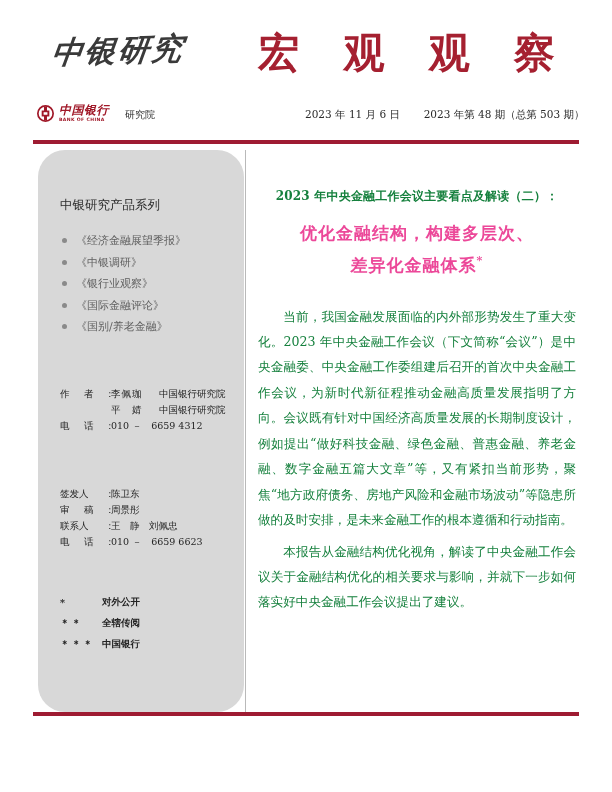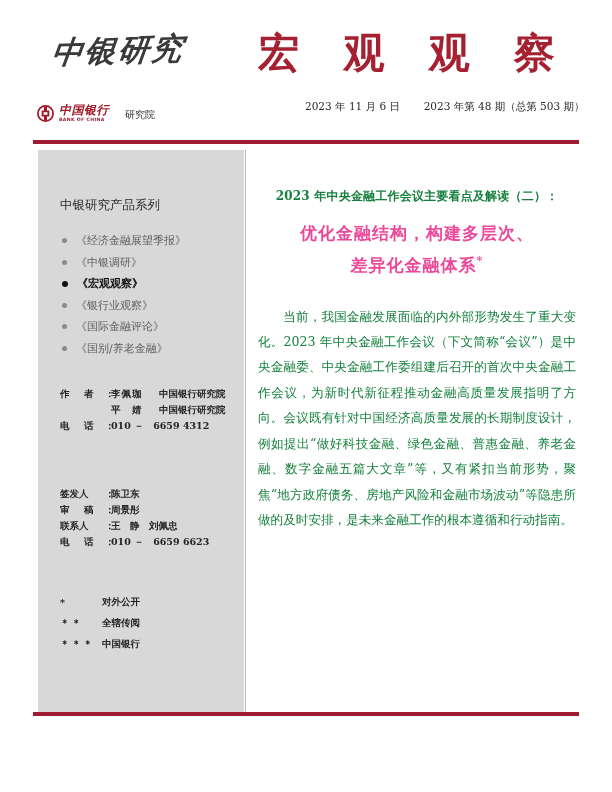--- a/index.html
+++ b/index.html
@@ -90,21 +90,21 @@
   .boc-dept {
     font-family: "DejaVu Serif", "Liberation Serif", serif;
     font-size: 10px;
     color: #2a2a2a;
     margin-left: 11px;
     white-space: nowrap;
   }
   .issue-line {
     position: absolute;
     left: 305px;
-    top: 0;
+    top: 8px;
     font-family: "DejaVu Serif", "Liberation Serif", serif;
     font-size: 10.5px;
     color: #2a2a2a;
     white-space: nowrap;
   }
   .issue-line .gap { display: inline-block; width: 17px; }
 
   
   .rule-top {
     position: absolute;
@@ -133,20 +133,21 @@
   }
   .sidebar {
     position: absolute;
     left: 38px;
     top: 0;
     width: 206px;
     height: 562px;
     background: #d8d8d8;
     box-sizing: border-box;
     padding: 12px;
+    border-radius: 27px;
   }
   .divider-v {
     position: absolute;
     left: 245px;
     top: 0;
     width: 1px;
     height: 562px;
     background: #b9b9b9;
   }
   .content {
@@ -200,21 +201,21 @@
     width: 6px;
     height: 6px;
   }
 
   .meta-block {
     position: absolute;
     left: 22px;
     font-family: "DejaVu Serif", "Liberation Serif", serif;
     font-size: 9.5px;
     color: #242424;
-    font-weight: 700;
+    font-weight: 400;
     white-space: nowrap;
   }
   .meta-authors { top: 236px; }
   .meta-signers { top: 336px; }
   .meta-legend  { top: 442px; font-weight: 700; }
   .meta-row {
     display: flex;
     height: 16px;
     align-items: center;
   }
@@ -309,24 +310,20 @@
     <div class="series-heading">中银研究产品系列</div>
 
     <ul class="series-list">
       <li class="series-item">
         <span class="dot"></span>
         <span>《经济金融展望季报》</span>
       </li>
       <li class="series-item">
         <span class="dot"></span>
         <span>《中银调研》</span>
-      </li>
-      <li class="series-item active">
-        <span class="dot"></span>
-        <span>《宏观观察》</span>
       </li>
       <li class="series-item">
         <span class="dot"></span>
         <span>《银行业观察》</span>
       </li>
       <li class="series-item">
         <span class="dot"></span>
         <span>《国际金融评论》</span>
       </li>
       <li class="series-item">
@@ -401,17 +398,18 @@
 
     <div class="doc-title">
       <div>优化金融结构，构建多层次、</div>
       <div>
         <span>差异化金融体系</span><span class="sup">*</span>
       </div>
     </div>
 
     <div class="para-wrap">
       <p class="para">当前，我国金融发展面临的内外部形势发生了重大变化。2023 年中央金融工作会议（下文简称“会议”）是中央金融委、中央金融工作委组建后召开的首次中央金融工作会议，为新时代新征程推动金融高质量发展指明了方向。会议既有针对中国经济高质量发展的长期制度设计，例如提出“做好科技金融、绿色金融、普惠金融、养老金融、数字金融五篇大文章”等，又有紧扣当前形势，聚焦“地方政府债务、房地产风险和金融市场波动”等隐患所做的及时安排，是未来金融工作的根本遵循和行动指南。</p>
+      <p class="para">本报告从金融结构优化视角，解读了中央金融工作会议关于金融结构优化的相关要求与影响，并就下一步如何落实好中央金融工作会议提出了建议。</p>
     </div>
   </div>
 </div>
 
 <div class="rule-bottom"></div>
 
 </body></html>

